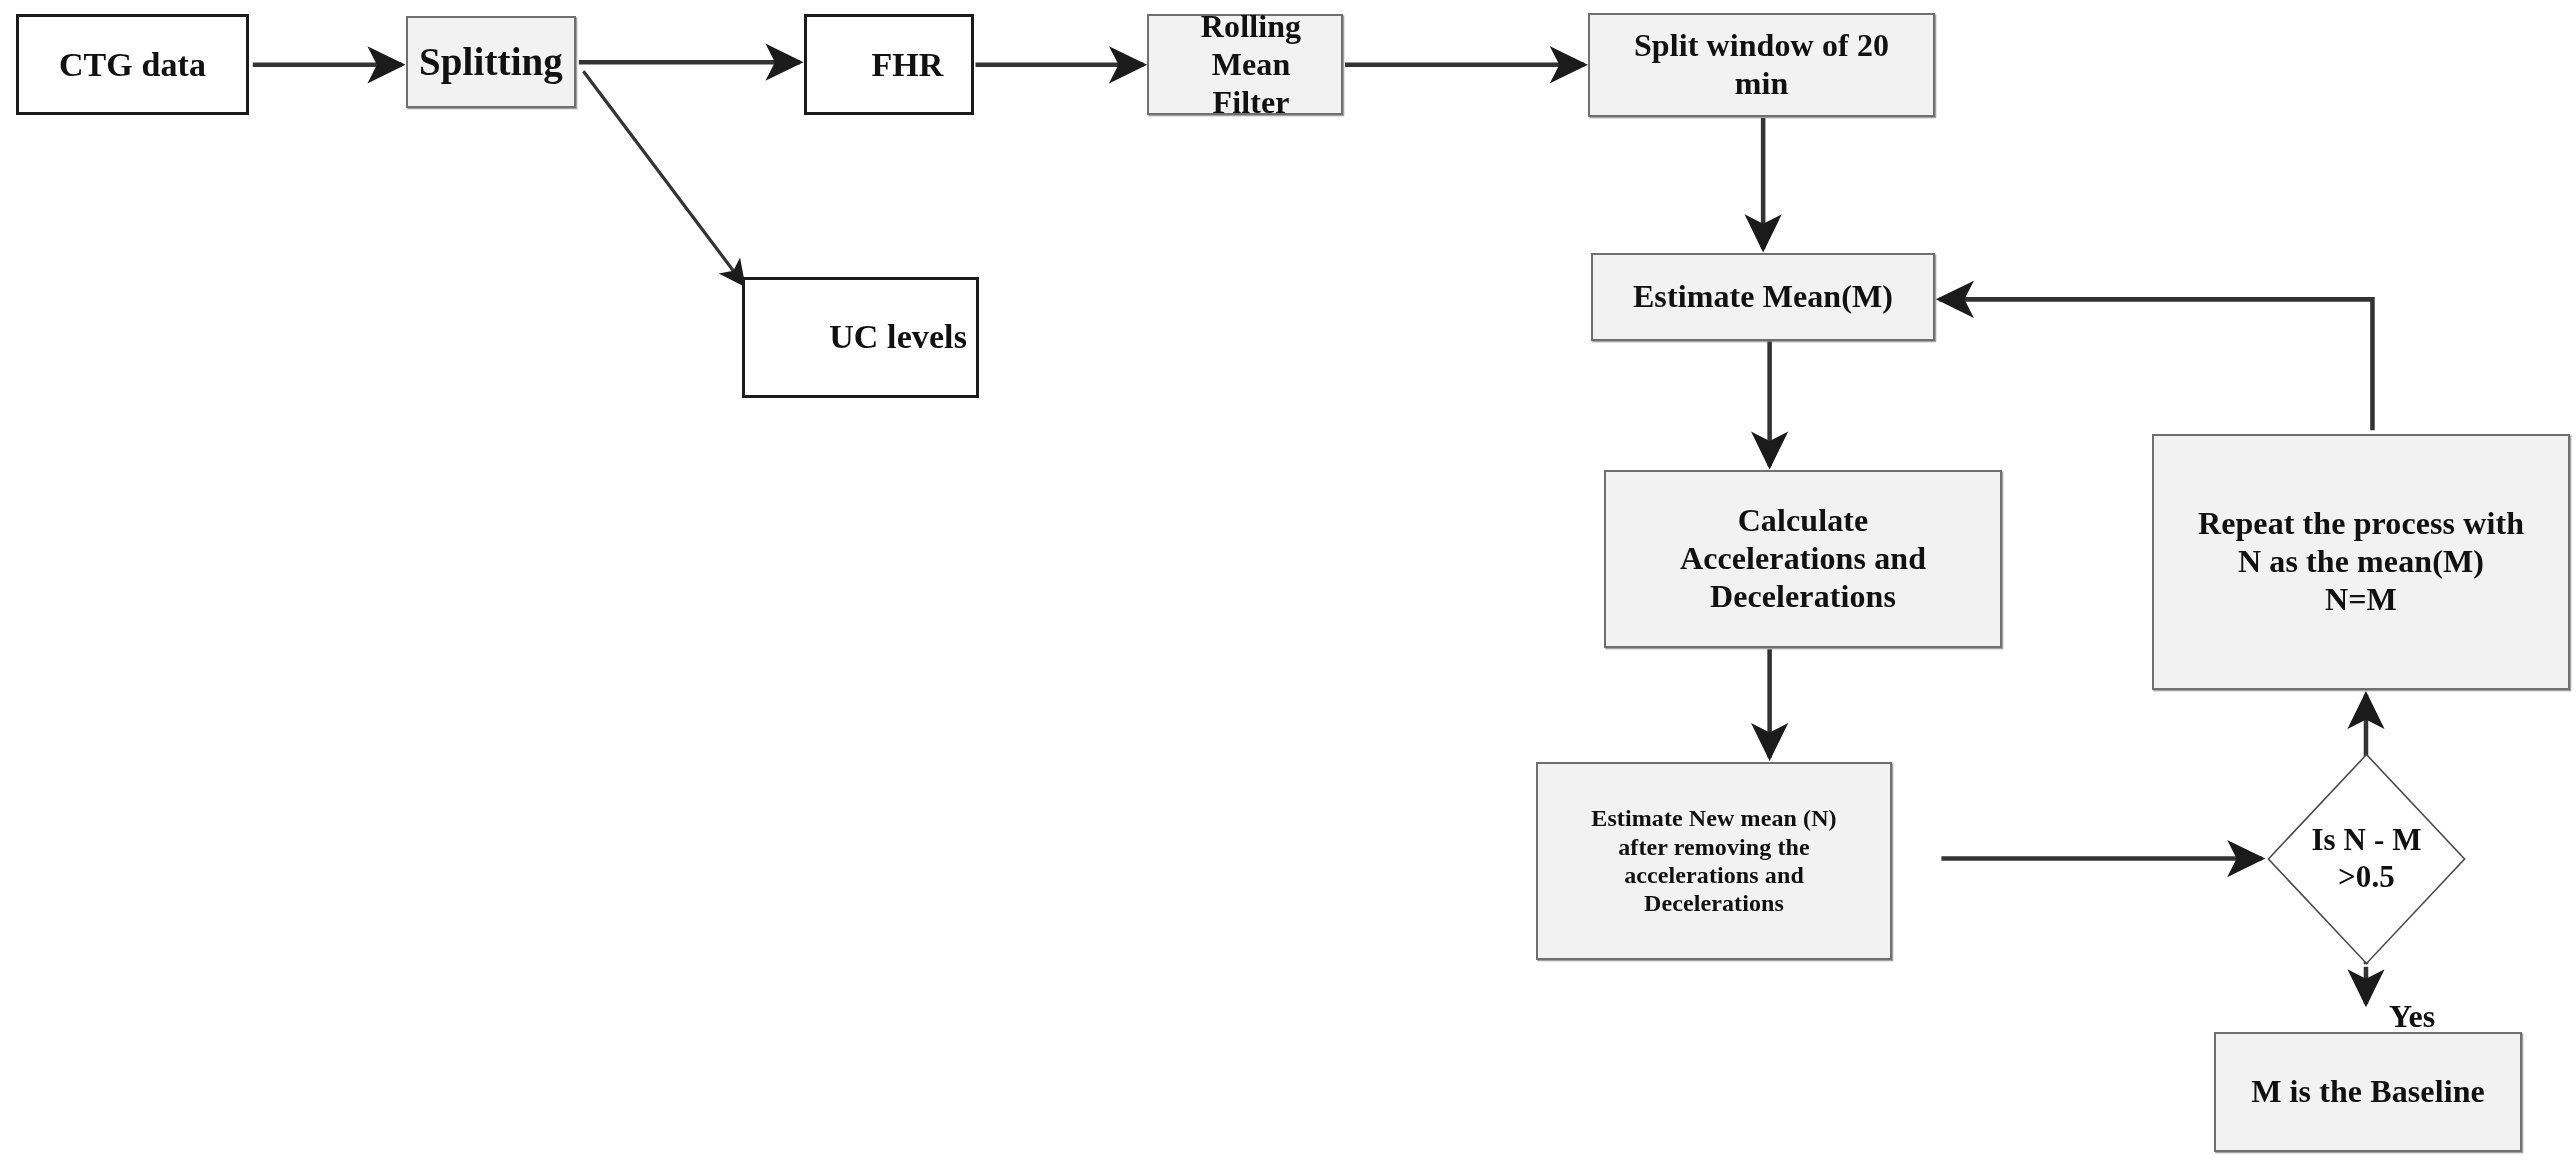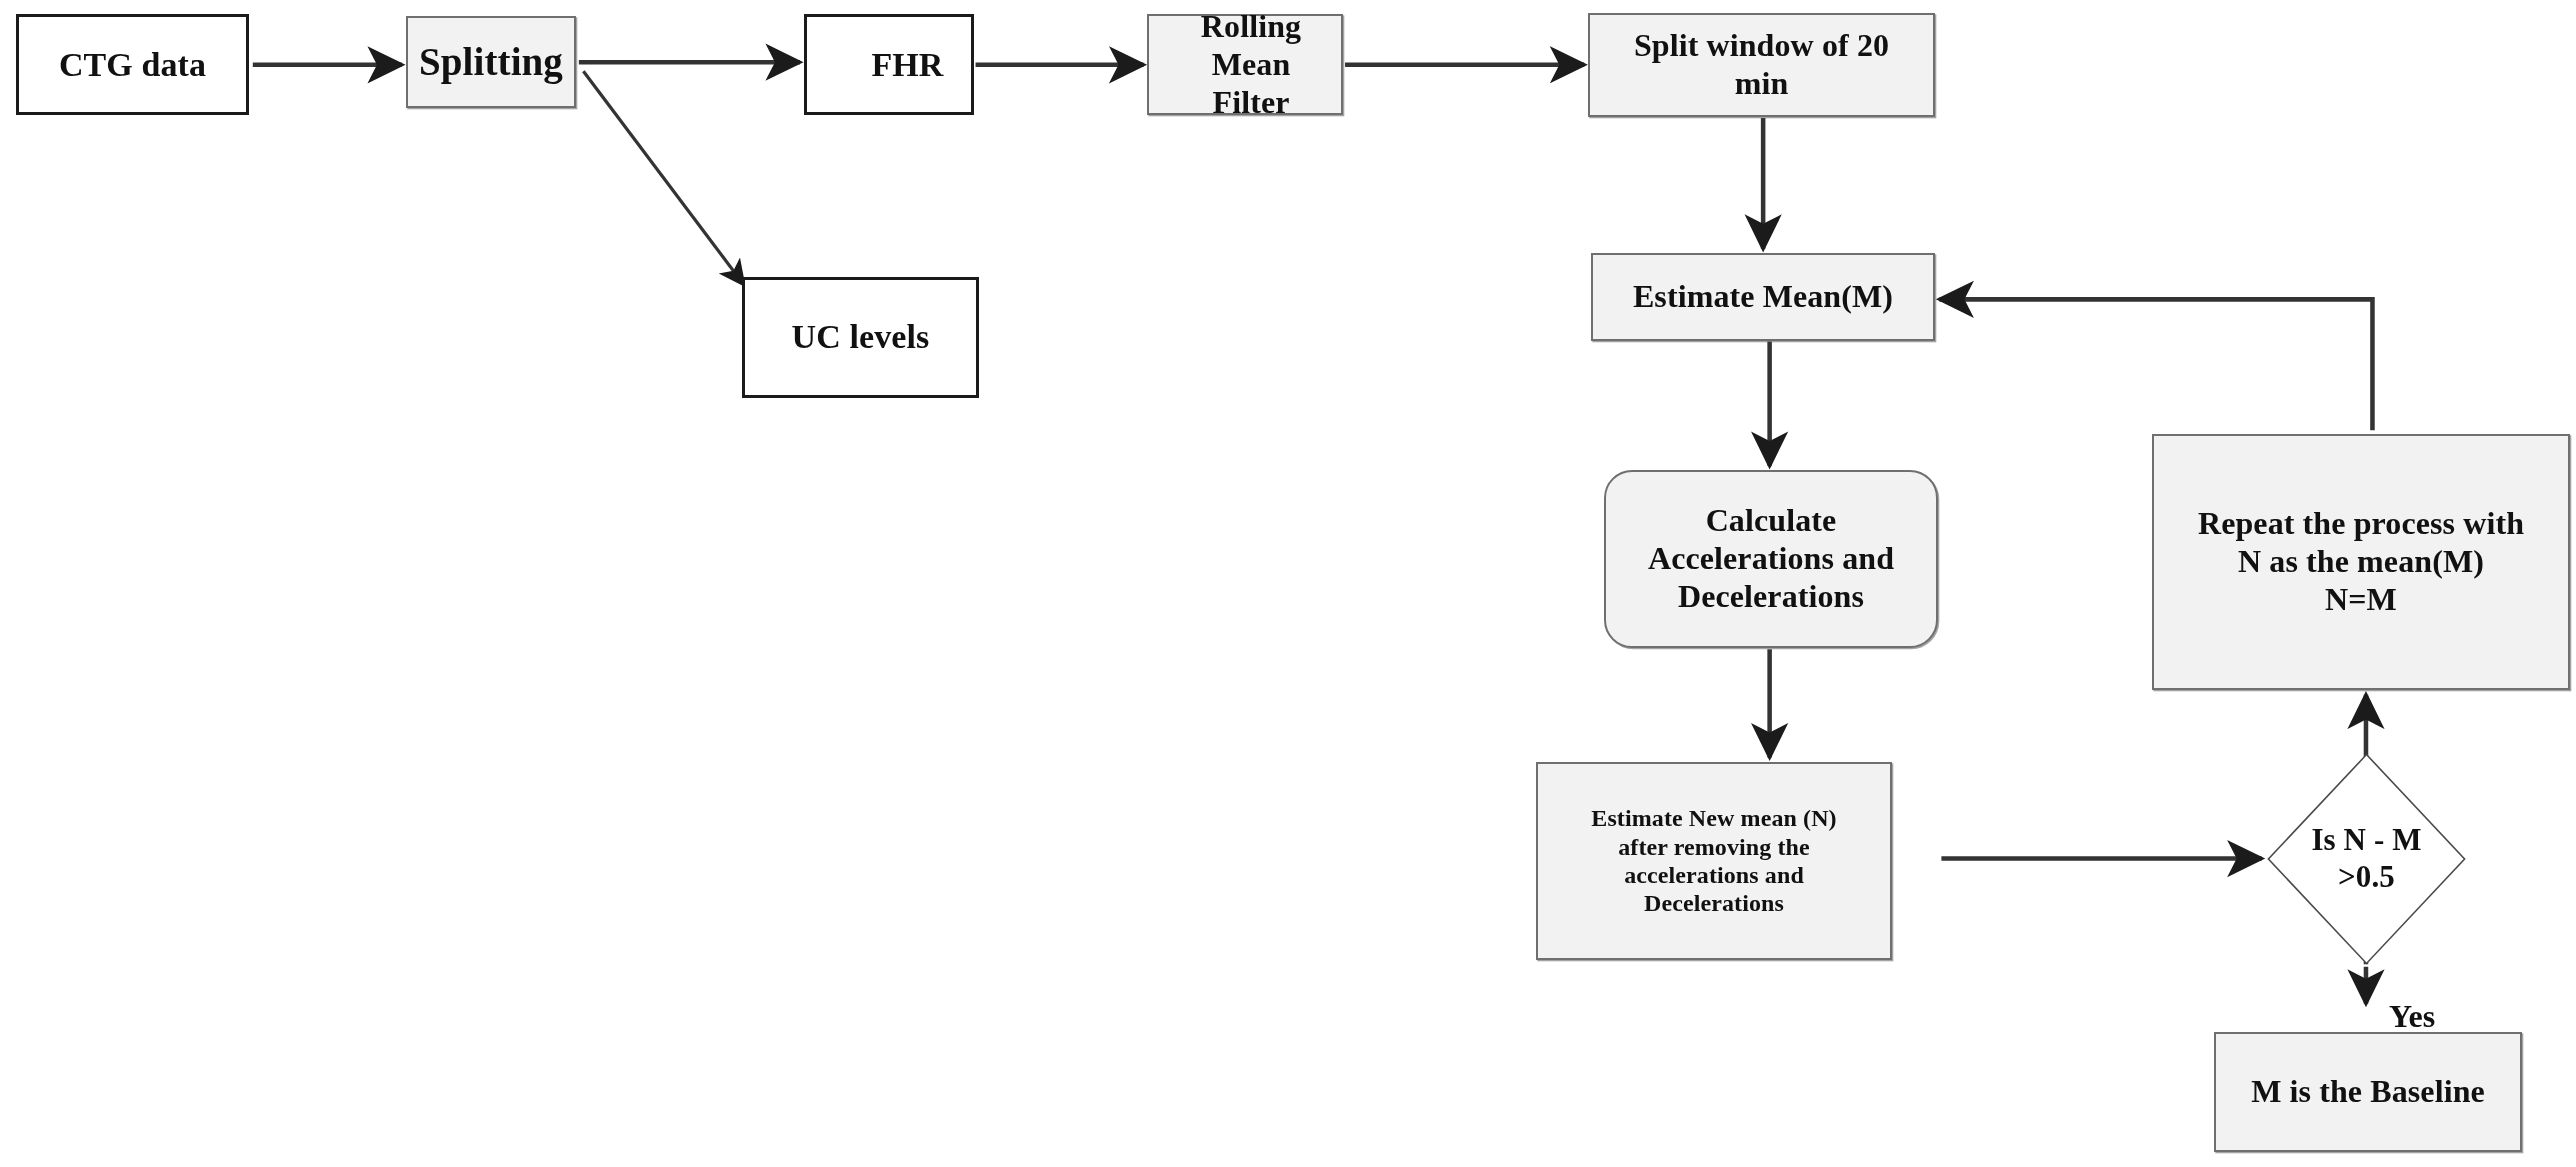--- a/index.html
+++ b/index.html
@@ -119,29 +119,29 @@
   <div class="node proc" id="node-rolling-mean-filter" style="left: 1147px; top: 14.3px; width: 196px; height: 101px; font-size: 32px; padding-left: 12px;">
     <span class="label">Rolling Mean
 Filter</span>
   </div>
 
   <div class="node proc" id="node-split-window" style="left: 1588px; top: 13px; width: 347px; height: 104px; font-size: 32px;">
     <span class="label">Split window of 20
 min</span>
   </div>
 
-  <div class="node proc dark" id="node-uc-levels" style="left: 742px; top: 277px; width: 237px; height: 121px; font-size: 34px;">
+  <div class="node proc dark" id="node-uc-levels" style="left: 742px; top: 277px; width: 237px; height: 121px; font-size: 34px; justify-content: flex-end;">
     <span class="label">UC levels</span>
   </div>
 
   <div class="node proc" id="node-estimate-mean" style="left: 1591px; top: 253px; width: 344px; height: 88px; font-size: 32px;">
     <span class="label">Estimate Mean(M)</span>
   </div>
 
-  <div class="node proc" id="node-calculate-accel-decel" style="left: 1604px; top: 470px; width: 334px; height: 178px; font-size: 32px; border-radius: 28px;">
+  <div class="node proc" id="node-calculate-accel-decel" style="left: 1604px; top: 470px; width: 398px; height: 178px; font-size: 32px;">
     <span class="label">Calculate
 Accelerations and
 Decelerations</span>
   </div>
 
   <div class="node proc" id="node-estimate-new-mean" style="left: 1536px; top: 762px; width: 356px; height: 198px; font-size: 24px;">
     <span class="label">Estimate New mean (N)
 after removing the
 accelerations and
 Decelerations</span>

